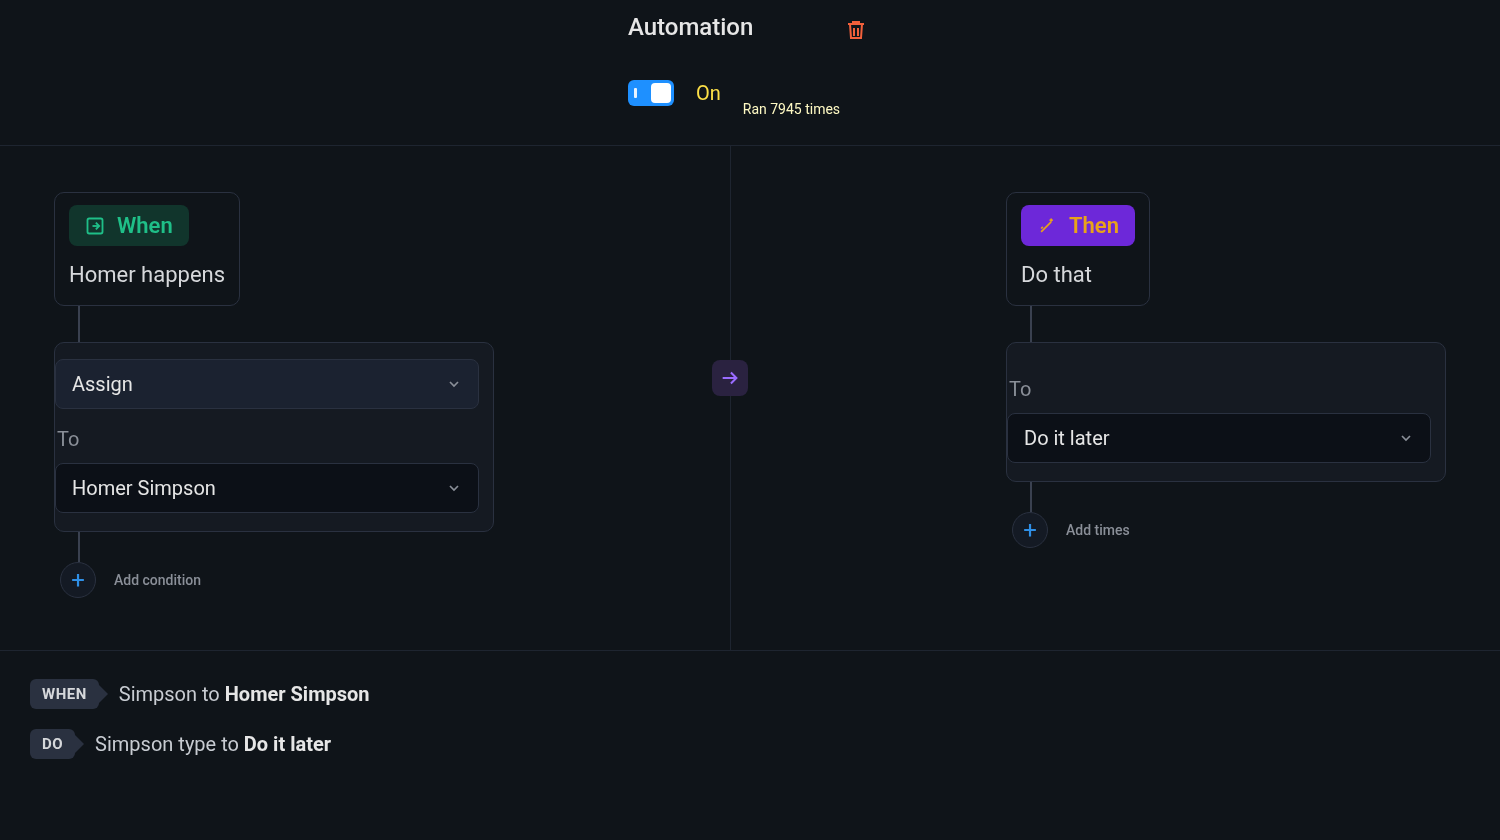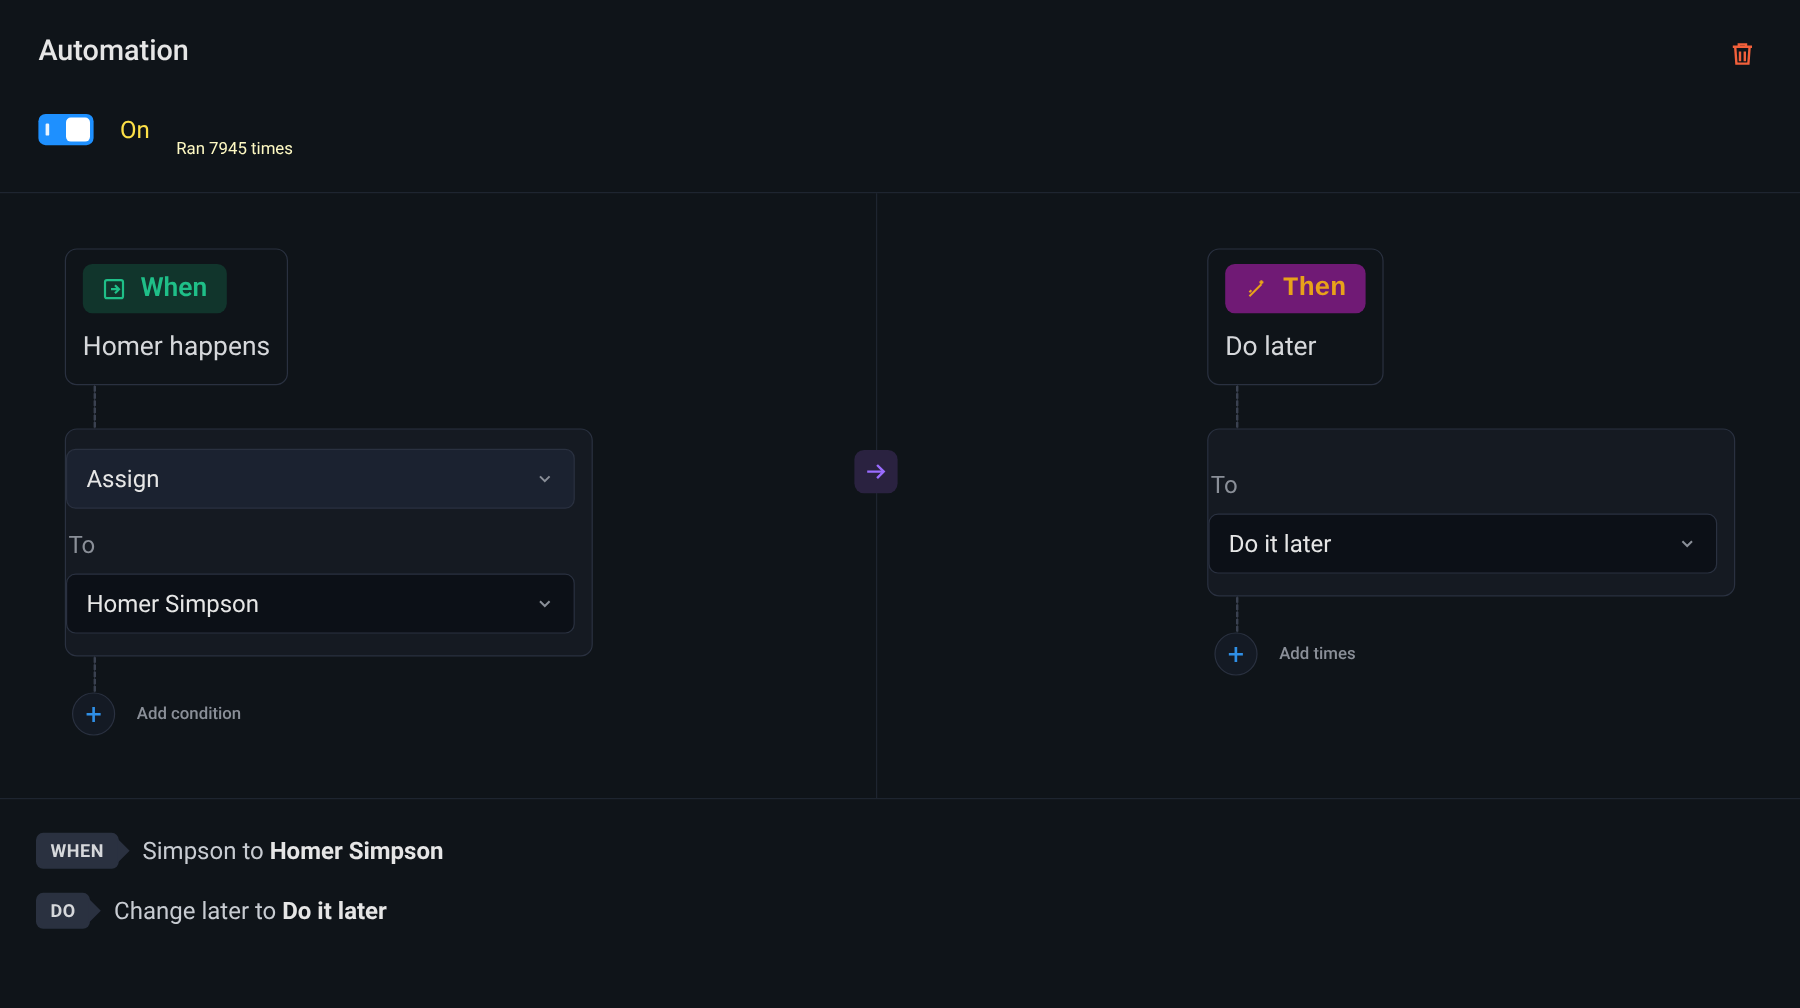--- a/index.html
+++ b/index.html
@@ -9,22 +9,22 @@
     font-family: -apple-system, BlinkMacSystemFont, "Segoe UI", Roboto, sans-serif;
     width: 1500px;
     height: 840px;
     overflow: hidden;
   }
 
   
   .header {
     display: flex;
     align-items: flex-start;
-    justify-content: space-between;
-    padding: 28px 32px 0 32px;
+    justify-content: center;
+    padding: 13px 32px 0 32px;
   }
   .header-left {}
   .page-title {
     font-size: 24px;
     font-weight: 500;
     color: #e6e6e6;
   }
   .status-row {
     display: flex;
     align-items: center;
@@ -115,23 +115,22 @@
     padding: 8px 16px;
     border-radius: 8px;
     font-size: 22px;
     font-weight: 600;
   }
   .badge.when {
     background: #11352c;
     color: #1fbf88;
   }
   .badge.then {
-    background: #701a75;
+    background: #6d28d9;
     color: #e8a21a;
-    font-family: Liberation Mono, monospace;
   }
   .badge svg { width: 20px; height: 20px; }
   .head-sub {
     margin-top: 16px;
     font-size: 22px;
     color: #d6d8db;
   }
 
   
   .config-card {
@@ -320,21 +319,21 @@
       <div class="head-card">
         <div class="badge then">
           <svg viewBox="0 0 24 24" fill="none" stroke="currentColor" stroke-width="2">
             <path d="M5 19L17 7"></path>
               <path d="M17 3v4"></path>
               <path d="M15 5h4"></path>
               <path d="M7 13l-2 2"></path>
           </svg>
           <span>Then</span>
         </div>
-        <div class="head-sub">Do later</div>
+        <div class="head-sub">Do that</div>
       </div>
 
       <div class="dotted-v" style="height:36px"></div>
 
       <div class="config-card">
         <div class="field-label">To</div>
         <div class="select dark">
           <span>Do it later</span>
           <svg class="chevron" viewBox="0 0 24 24" fill="none" stroke="currentColor" stroke-width="2.5">
               <path d="M6 9l6 6 6-6"></path>
@@ -355,16 +354,16 @@
 <div class="summary">
   <div class="summary-row">
     <span class="tag">WHEN</span>
     <span class="summary-text">
       <span>Simpson to </span><span class="bold">Homer Simpson</span>
     </span>
   </div>
   <div class="summary-row">
     <span class="tag">DO</span>
     <span class="summary-text">
-      <span>Change later to </span><span class="bold">Do it later</span>
+      <span>Simpson type to </span><span class="bold">Do it later</span>
     </span>
   </div>
 </div>
 
 </body></html>

